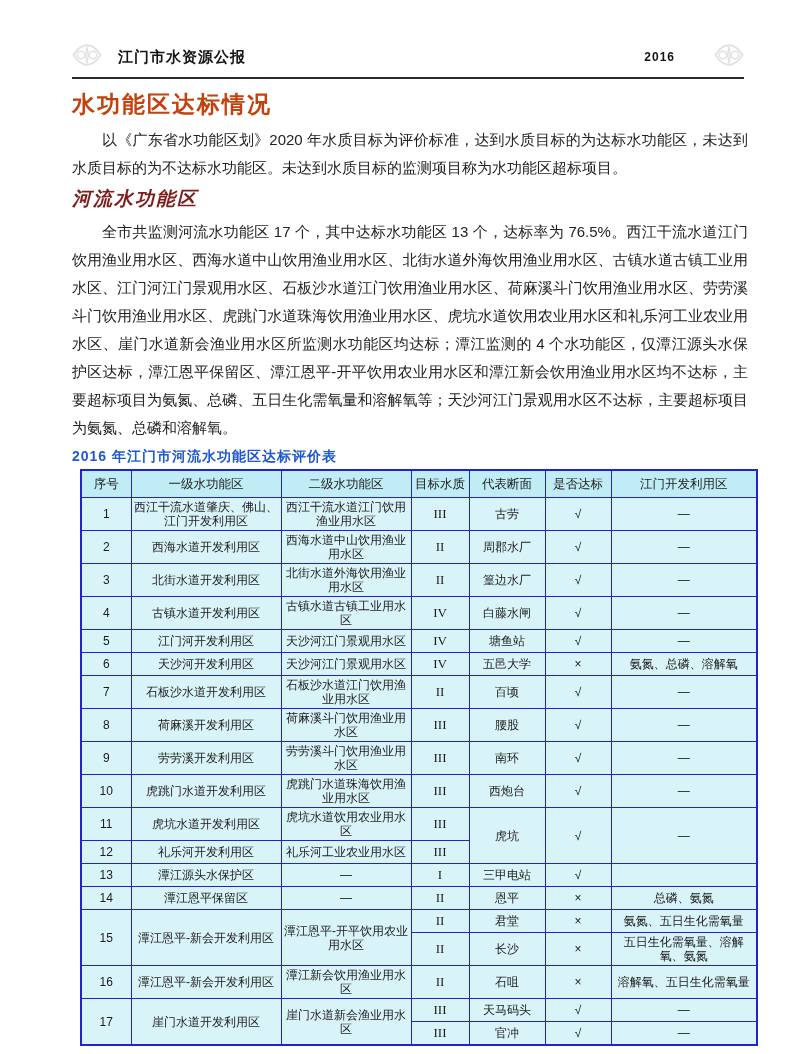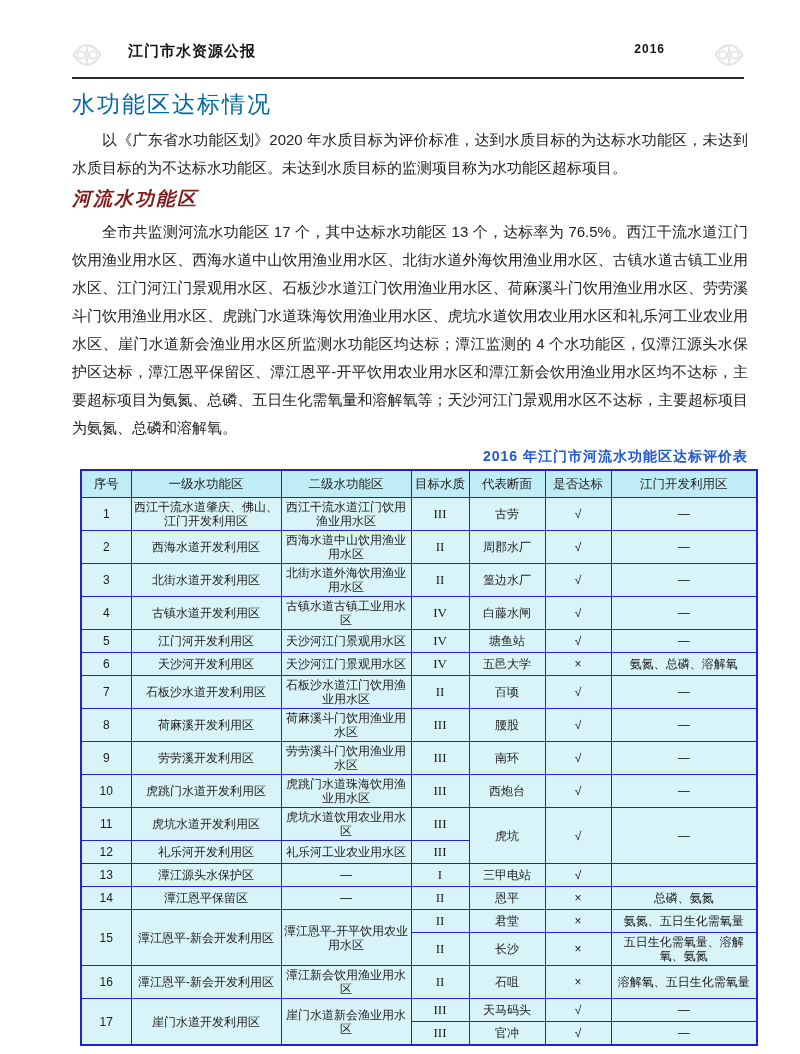--- a/index.html
+++ b/index.html
@@ -6,51 +6,51 @@
   .page{
     position:relative;
     width:800px;height:1054px;
     background:#ffffff;
     font-family:"Liberation Sans","DejaVu Sans",sans-serif;
     color:#1e1e1e;
     overflow:hidden;
   }
   
   .header{
-    display:flex;
-    margin:42px 56px 0 72px;height:30px;gap:10px;
+    display:flex;align-items:center;
+    margin:42px 56px 0 72px;height:30px;
   }
   .logo{flex:0 0 auto;opacity:.55;}
   .bulletin-title{
     margin-left:16px;font-size:15px;font-weight:bold;
     letter-spacing:1px;color:#141414;
   }
   .header-spacer{flex:1 1 auto;}
   .year-label{font-size:12px;font-weight:bold;color:#141414;margin-right:39px;letter-spacing:1px;}
   .header-rule{margin:5px 56px 0 72px;border-bottom:2.5px solid #2b2b2b;}
   
   .page-title{
     margin:10px 52px 0 72px;
-    font-size:23px;font-weight:normal;color:#0369a1;letter-spacing:2px;
+    font-size:23px;font-weight:bold;color:#c2410c;letter-spacing:2px;
   }
   .para{
     margin:6px 52px 0 72px;
     font-size:15px;line-height:28px;text-align:justify;
     text-indent:2em;color:#222222;
   }
   .para.tight{margin-top:0;}
   .section-heading{
     margin:4px 52px 0 72px;
     font-family:"Liberation Serif","DejaVu Serif",serif;
     font-style:italic;font-weight:bold;
     font-size:19px;color:#7f1d1d;letter-spacing:2px;
   }
   
   .table-title{
-    margin:6px 52px 0 72px;text-align:right;
+    margin:6px 52px 0 72px;text-align:left;
     font-size:14px;font-weight:bold;color:#1f58d0;letter-spacing:1px;
   }
   table.eval{
     border-collapse:collapse;table-layout:fixed;
     width:676px;margin:3px auto 0 80px;
     border:2px solid #2323cc;
   }
   table.eval th,table.eval td{
     border:1.5px solid #2323cc;
     text-align:center;vertical-align:middle;

